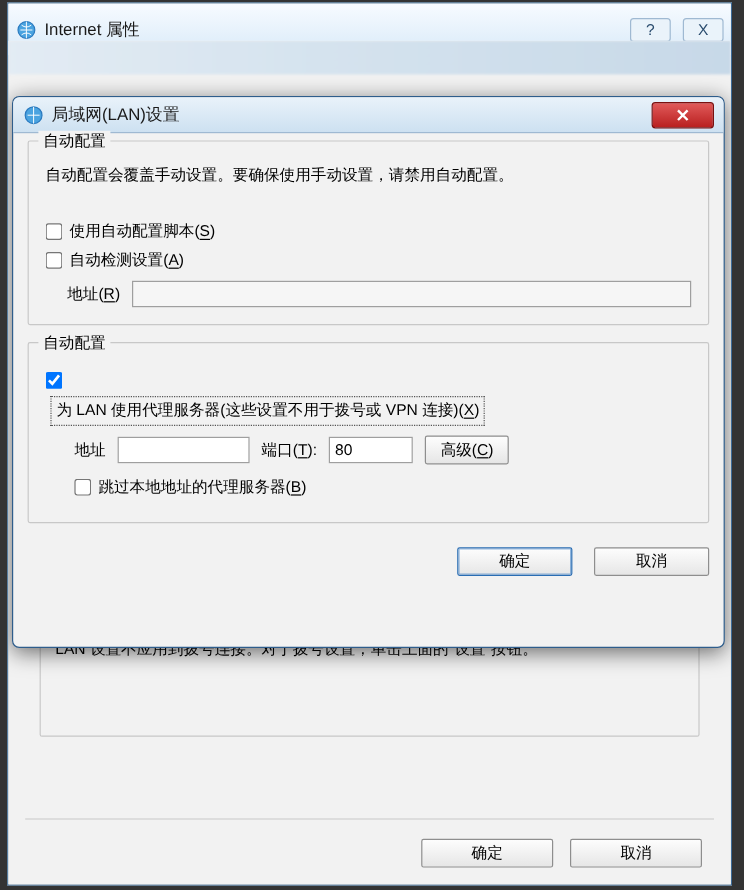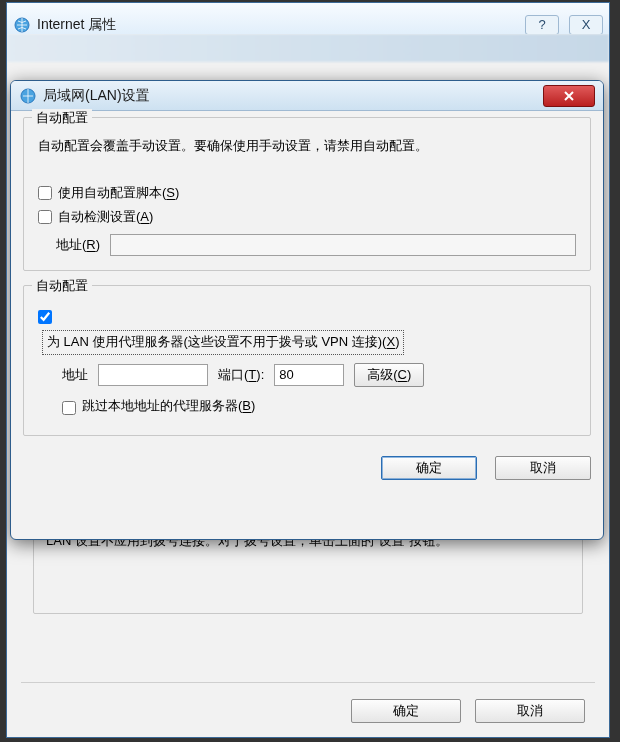--- a/index.html
+++ b/index.html
@@ -293,21 +293,21 @@
           <div class="sub-row" style="padding-left:24px;">
             <span>地址</span>
             <input type="text" style="width: 110px;" value="">
             <span>端口(<span class="underline">T</span>):</span>
             <input type="text" style="width: 70px;" value="80">
             <div class="btn" style="min-width:70px">
               <span>高级(<span class="underline">C</span>)</span>
             </div>
           </div>
 
-          <label class="chk-line" style="padding-left:24px; margin-top:10px;align-items:flex-end;">
+          <label class="chk-line" style="padding-left:24px; margin-top:10px;">
             <input type="checkbox" style="">
             <span>跳过本地地址的代理服务器(<span class="underline">B</span>)</span>
           </label>
         </div>
 
         <div class="modal-buttons">
           <div class="btn btn-primary" style="min-width:96px">确定</div>
           <div class="btn" style="min-width:96px">取消</div>
         </div>
 

